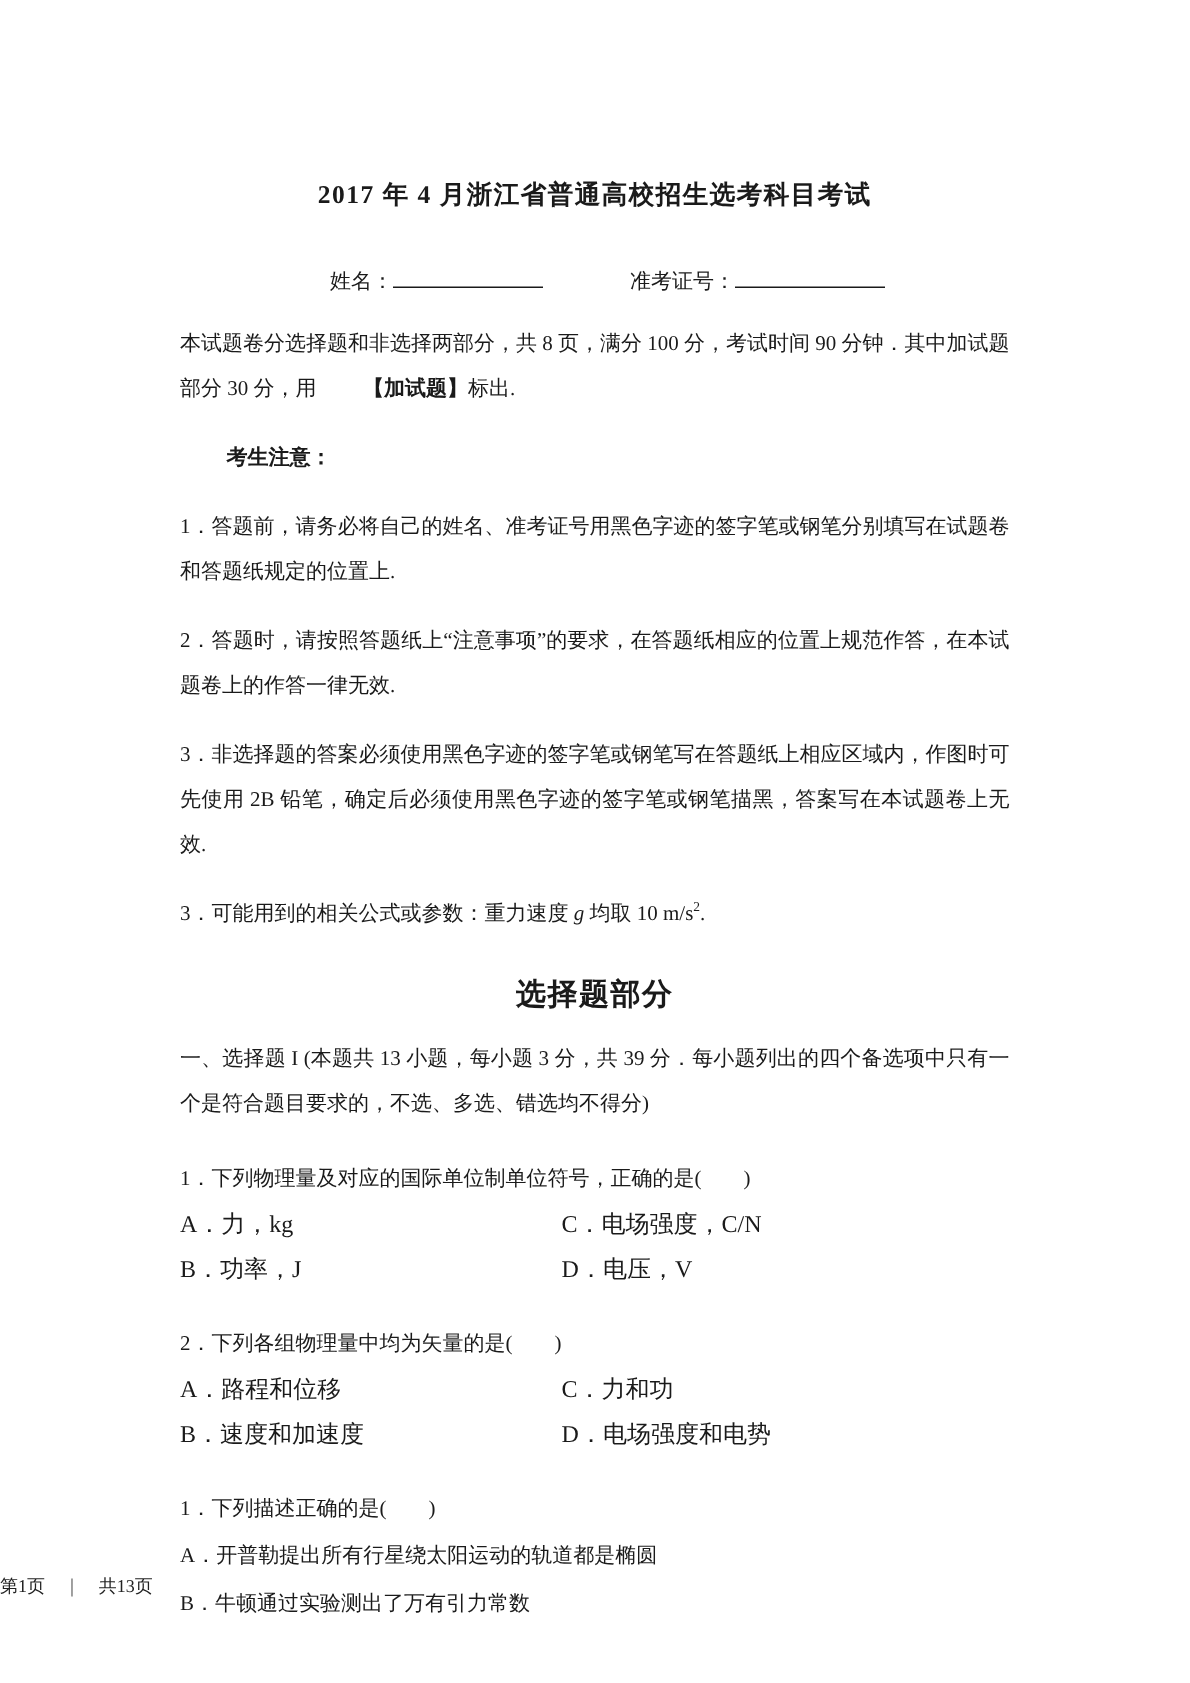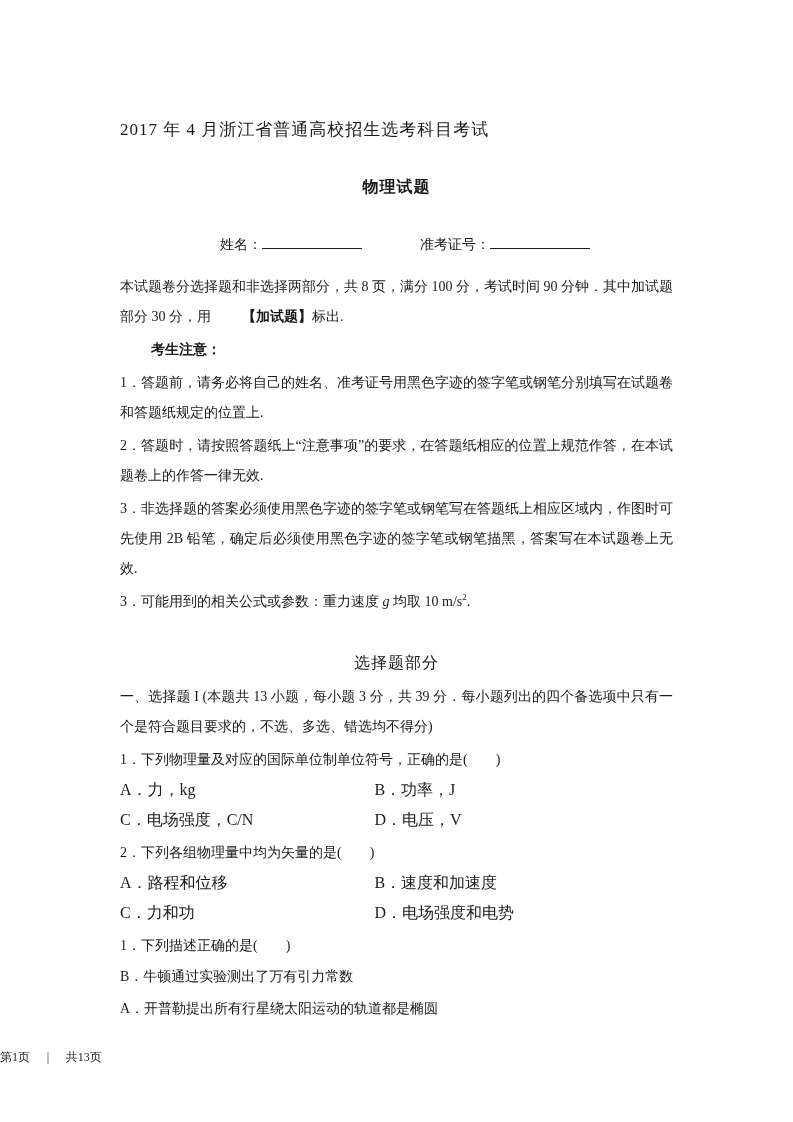--- a/index.html
+++ b/index.html
@@ -11,22 +11,22 @@
     position:relative;
     overflow:hidden;
   }
   .page {
     position:absolute;
     inset:0;
     padding:118px 120px 0 120px;
   }
   .title {
     font-size:17px;
-    font-weight:normal;
-    text-align:left;
+    font-weight:bold;
+    text-align:center;
     letter-spacing:1px;
   }
   .subtitle {
     font-size:16px;
     font-weight:bold;
     text-align:center;
     margin-top:36px;
     letter-spacing:1px;
   }
   .name-line {
@@ -41,36 +41,36 @@
     width:100px;
     border-bottom:1px solid #1a1a1a;
     height:15px;
     vertical-align:baseline;
   }
   .hgap { display:inline-block; width:58px; }
   .para {
     font-size:14px;
     line-height:30px;
     text-align:justify;
-    margin-top:3px;
+    margin-top:16px;
   }
   .para.first { margin-top:18px; }
   .bold { font-weight:bold;padding-left:31px; }
   .section-heading {
-    font-size:16px;
-    font-weight:normal;
+    font-size:20px;
+    font-weight:bold;
     text-align:center;
-    margin-top:36px;
+    margin-top:24px;
     margin-bottom:8px;
     letter-spacing:1px;
   }
   .stem {
     font-size:14px;
     line-height:30px;
-    margin-top:3px;
+    margin-top:20px;
   }
   .opts {
     display:grid;
     grid-template-columns:46% 1fr;
     font-size:16px;
     line-height:30px;
   }
   .opt-full {
     font-size:14px;
     line-height:32px;
@@ -90,21 +90,20 @@
     margin:0 12px;
     color:#555;
   }
 </style>
 </head>
 <body>
 
 <div class="page">
 
   <h1 class="title">2017 年 4 月浙江省普通高校招生选考科目考试</h1>
-  <h2 class="subtitle">物理试题</h2>
 
   <div class="name-line">
     <span>姓名：</span><span class="blank"></span><span class="hgap"></span><span>准考证号：</span><span class="blank"></span>
   </div>
 
   <p class="para first"><span>本试题卷分选择题和非选择两部分，共 8 页，满分 100 分，考试时间 90 分钟．其中加试题部分 30 分，用</span><span class="bold">【加试题】</span><span>标出.</span></p>
 
   <p class="para bold">考生注意：</p>
 
   <p class="para">1．答题前，请务必将自己的姓名、准考证号用黑色字迹的签字笔或钢笔分别填写在试题卷和答题纸规定的位置上.</p>
@@ -114,39 +113,39 @@
   <p class="para"><span>3．可能用到的相关公式或参数：重力速度 </span><i class="var">g</i><span> 均取 10 m/s</span><sup>2</sup><span>.</span></p>
 
   <div class="section-heading">选择题部分</div>
 
   <p class="para">一、选择题 I (本题共 13 小题，每小题 3 分，共 39 分．每小题列出的四个备选项中只有一个是符合题目要求的，不选、多选、错选均不得分)</p>
 
   <div class="question">
     <div class="stem">1．下列物理量及对应的国际单位制单位符号，正确的是(　　)</div>
     <div class="opts">
       <span>A．力，kg</span>
+      <span>C．电场强度，C/N</span>
       <span>B．功率，J</span>
-      <span>C．电场强度，C/N</span>
       <span>D．电压，V</span>
     </div>
   </div>
 
   <div class="question">
     <div class="stem">2．下列各组物理量中均为矢量的是(　　)</div>
     <div class="opts">
       <span>A．路程和位移</span>
+      <span>C．力和功</span>
       <span>B．速度和加速度</span>
-      <span>C．力和功</span>
       <span>D．电场强度和电势</span>
     </div>
   </div>
 
   <div class="question">
     <div class="stem">1．下列描述正确的是(　　)</div>
+    <div class="opt-full">A．开普勒提出所有行星绕太阳运动的轨道都是椭圆</div>
     <div class="opt-full">B．牛顿通过实验测出了万有引力常数</div>
-    <div class="opt-full">A．开普勒提出所有行星绕太阳运动的轨道都是椭圆</div>
   </div>
 
 </div>
 
 <div class="footer">
   <span>第1页</span><span class="sep">｜</span><span>共13页</span>
 </div>
 
 </body></html>

